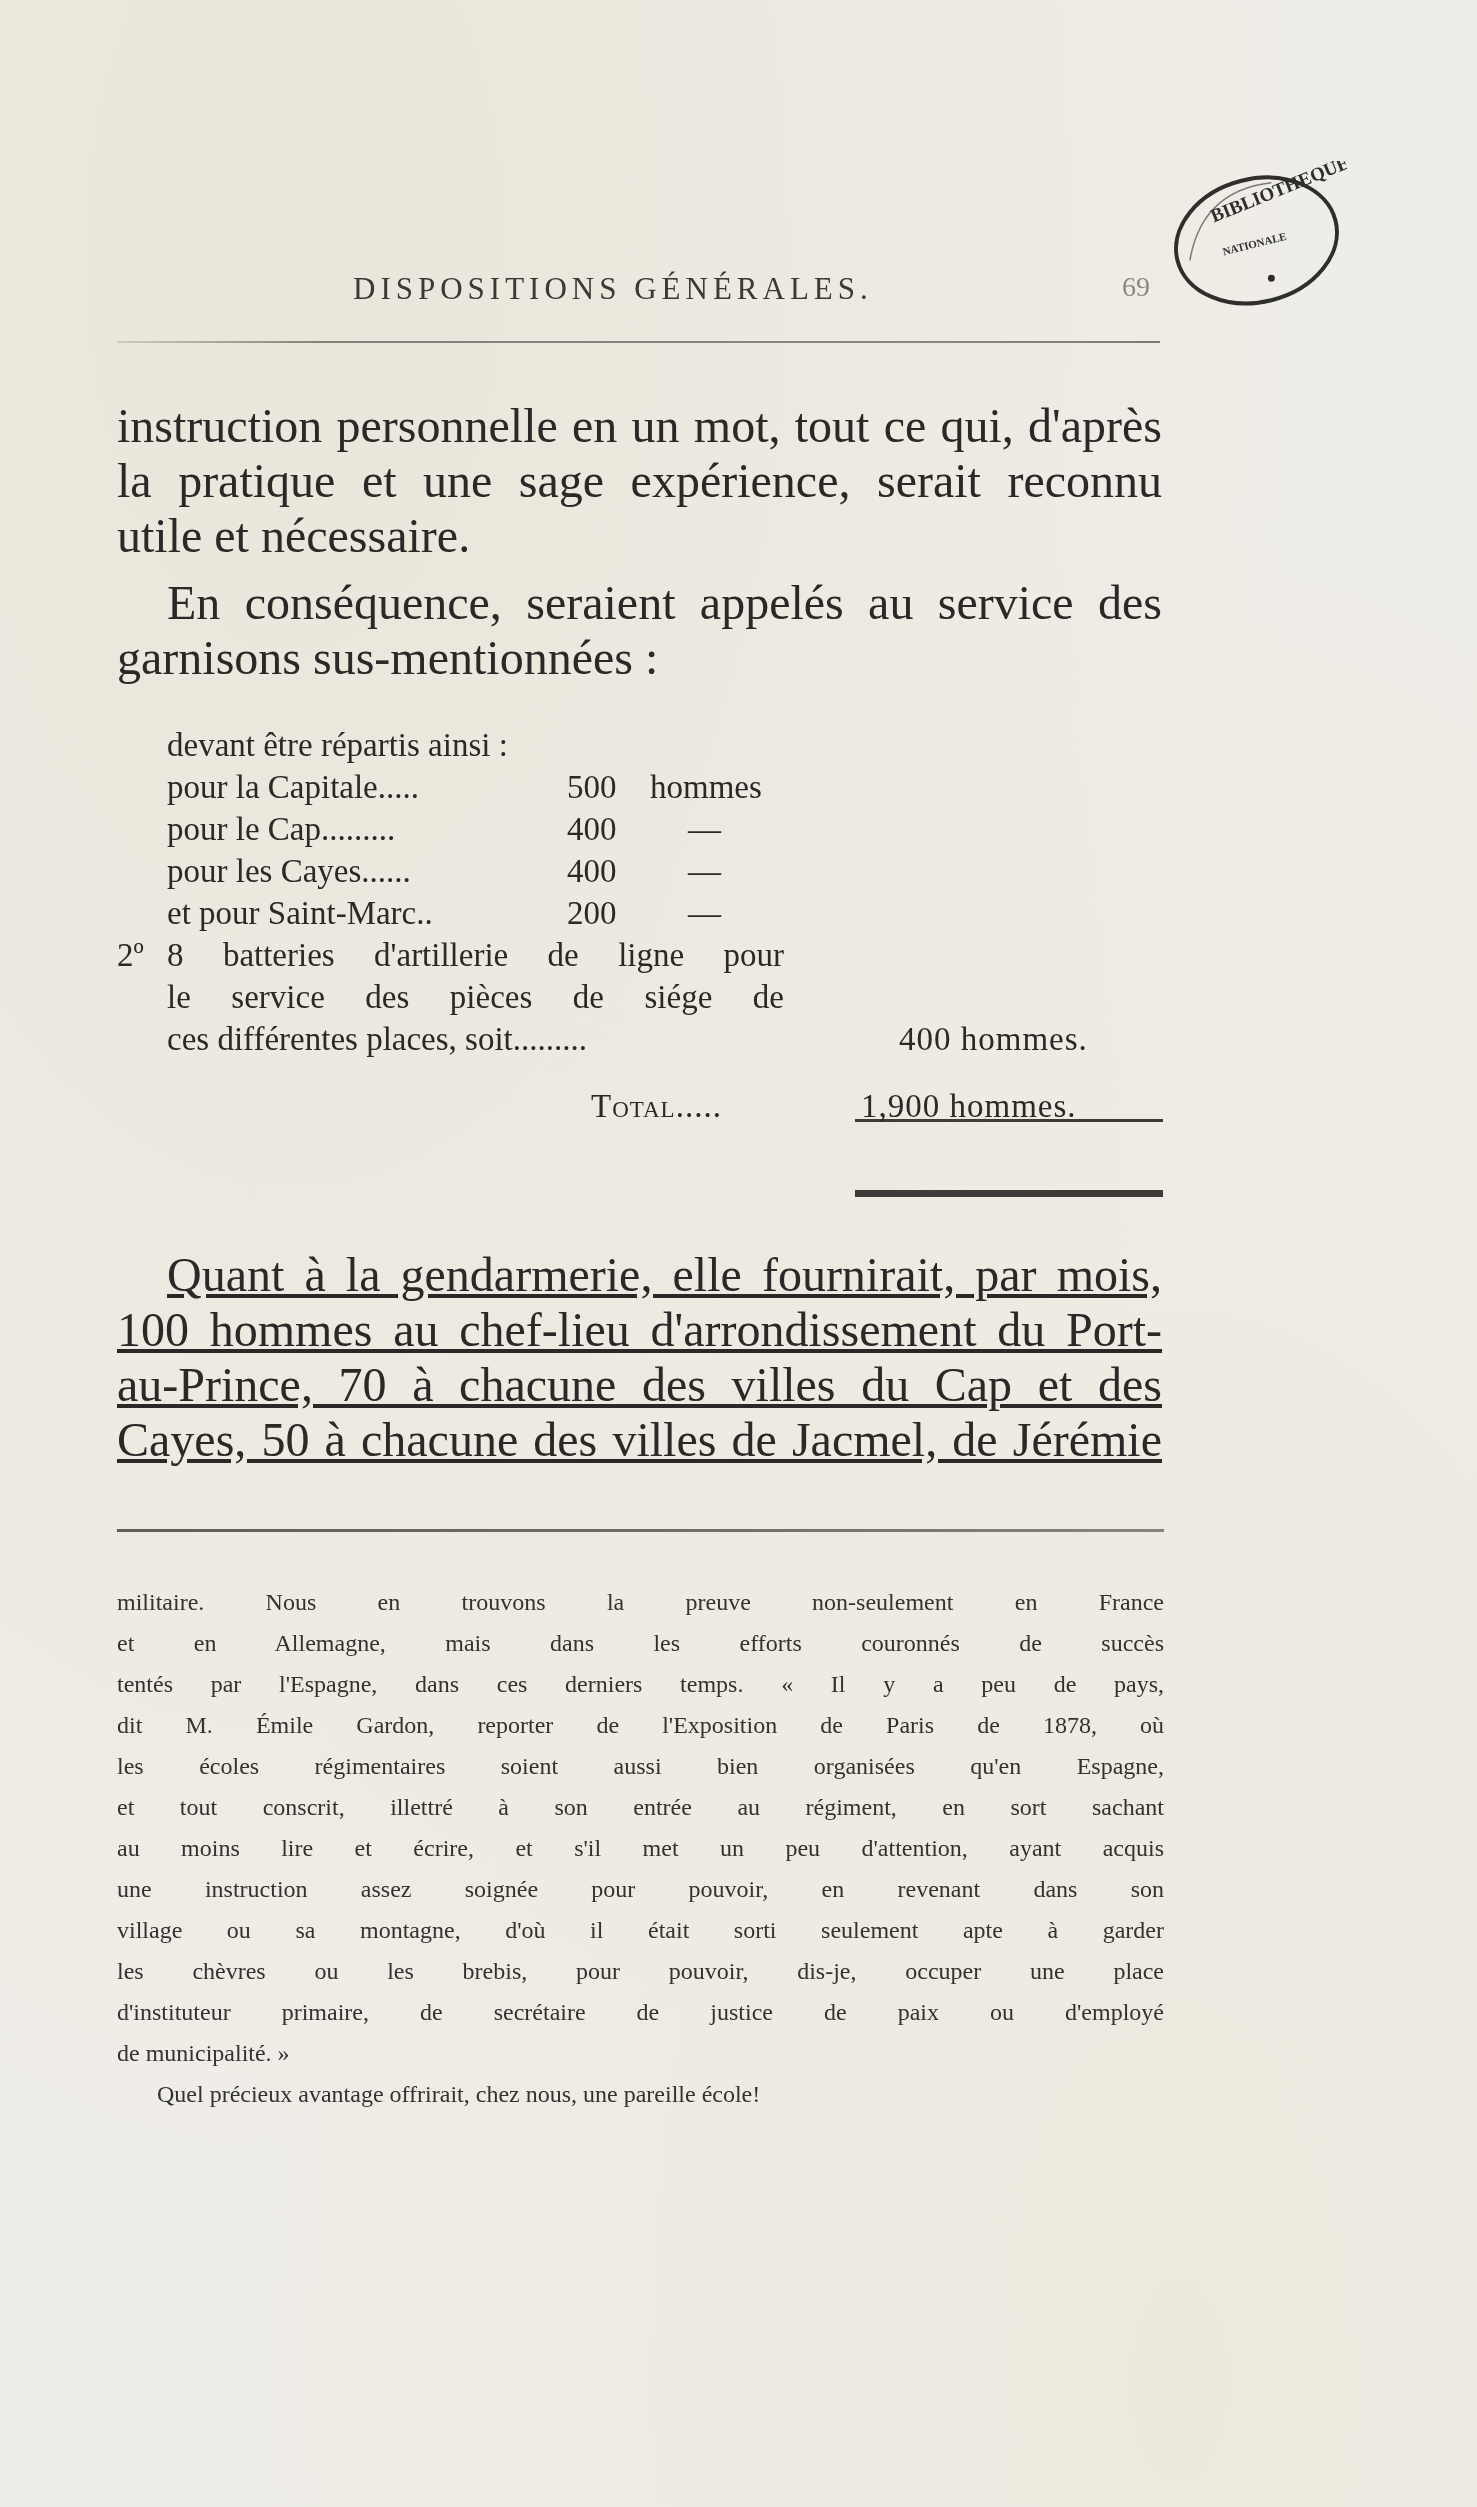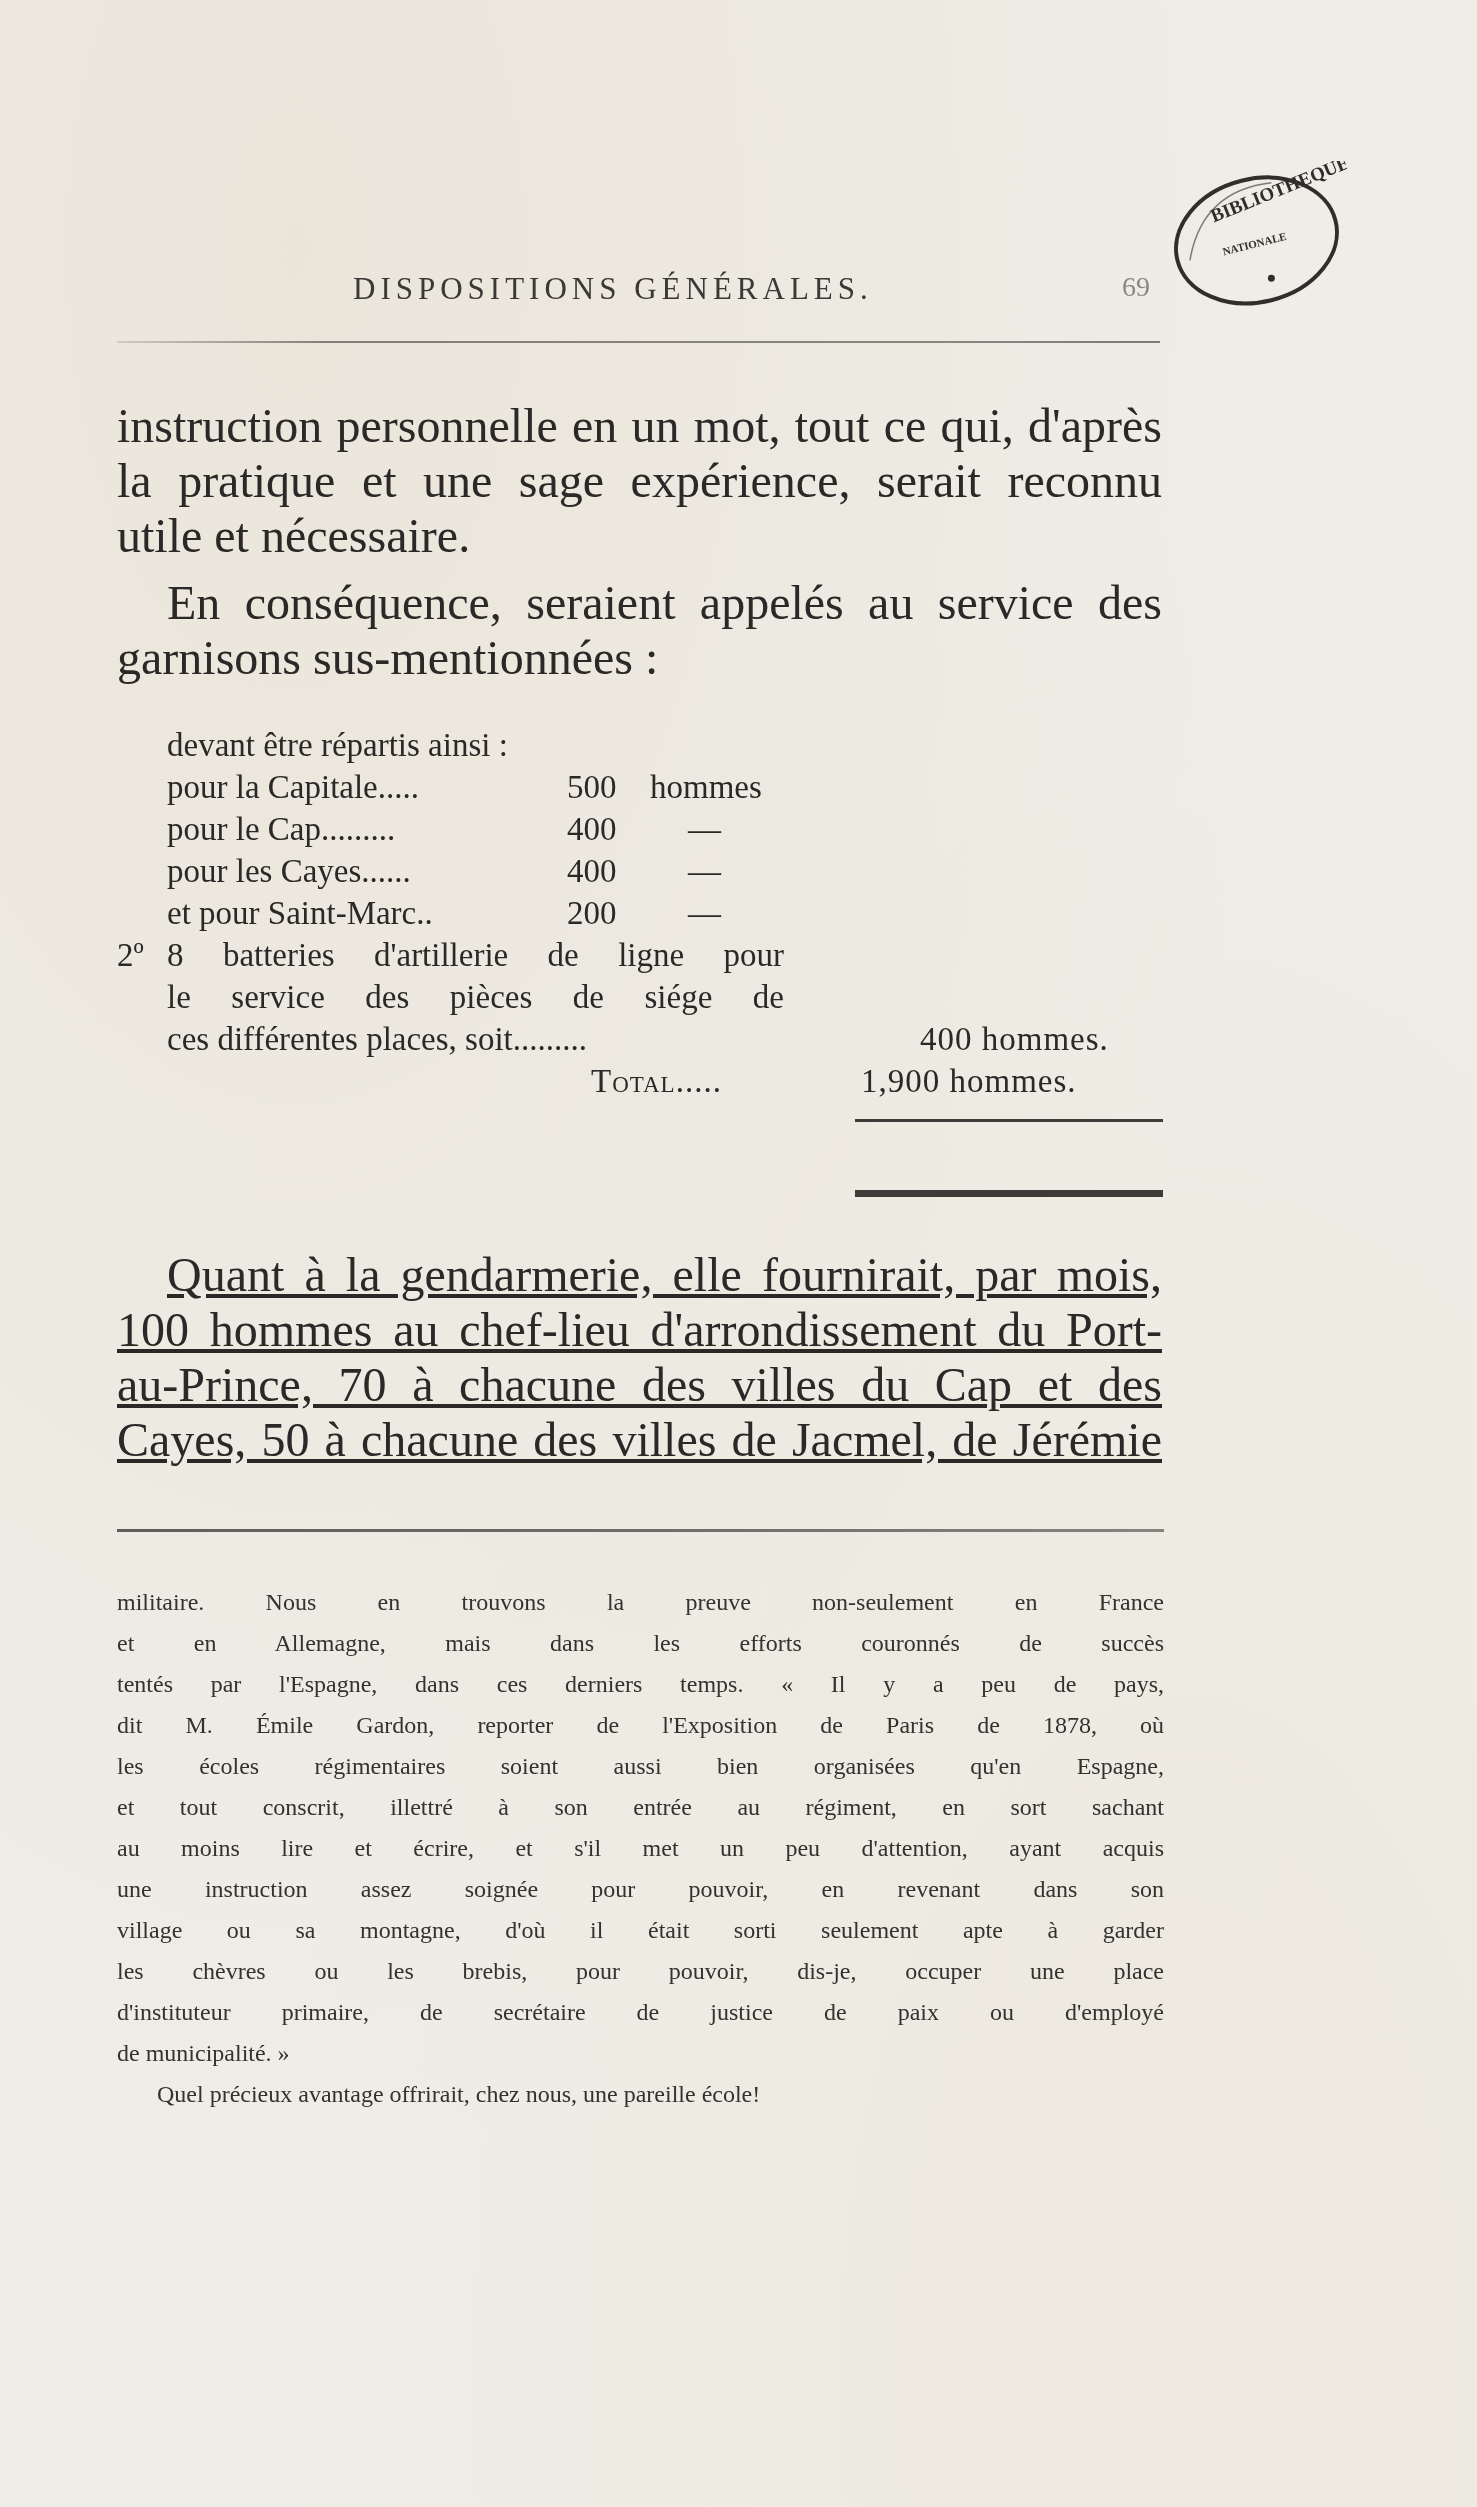--- a/index.html
+++ b/index.html
@@ -189,24 +189,24 @@
     </div>
     <div class="row">
       <span class="c-left">2º</span>
       <span class="c-text just" style="width:617px;">8 batteries d'artillerie de ligne pour</span>
     </div>
     <div class="row">
       <span class="c-text just" style="width:617px;">le service des pièces de siége de</span>
     </div>
     <div class="row">
       <span class="c-text">ces différentes places, soit.........</span>
-      <span class="c-right" style="left:782px;margin-left:21px;">400 hommes.</span>
+      <span class="c-right" style="left:782px;">400 hommes.</span>
     </div>
     <div class="sum-rule thin"></div>
-    <div class="row" style="margin-top: 0; text-decoration: underline;">
+    <div class="row" style="margin-top: 25px; text-decoration: underline;">
       <span class="c-total-label">Total.....</span>
       <span class="c-right" style="left:744px;">1,900 hommes.</span>
     </div>
     <div class="sum-rule thick"></div>
   </div>
 
   <div class="body-text" style="top: 1247px; text-decoration: underline;">
     <span class="line indent">Quant à la gendarmerie, elle fournirait, par mois,</span>
     <span class="line">100 hommes au chef-lieu d'arrondissement du Port-</span>
     <span class="line">au-Prince, 70 à chacune des villes du Cap et des</span>

